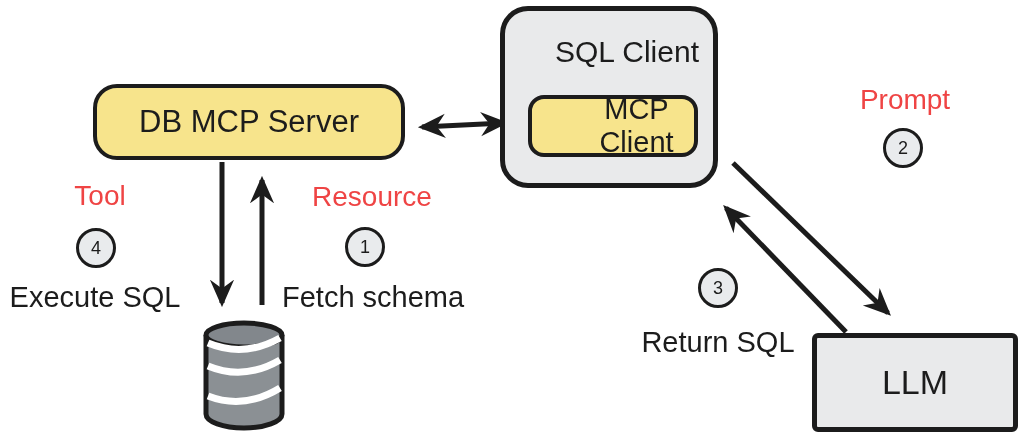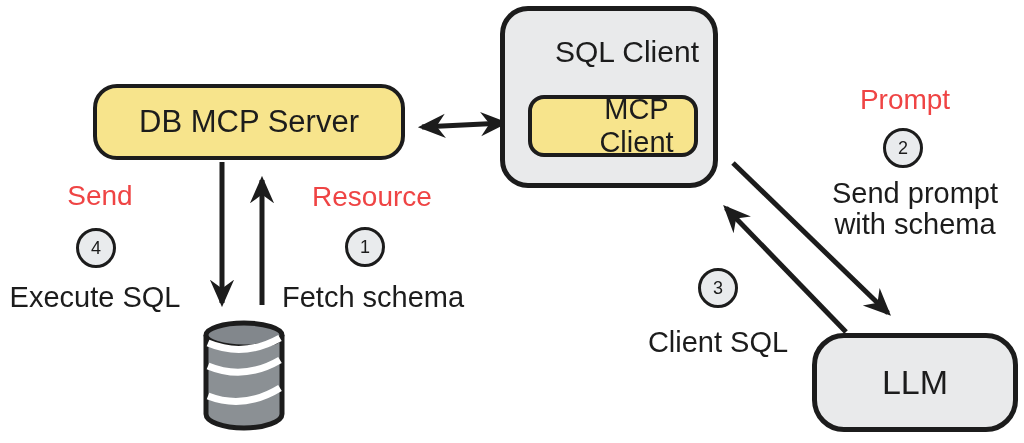--- a/index.html
+++ b/index.html
@@ -40,21 +40,21 @@
     text-align: center;
     font-size: 30px;
     padding-left: 36px;
   }
   .node-mcpclient {
     left: 528px; top: 95px; width: 170px; height: 62px;
     border-radius: 16px; font-size: 29px; padding-left: 47px;
   }
   .node-llm {
     left: 812px; top: 333px; width: 206px; height: 99px;
-    border-radius: 32px; border-width: 5px; font-size: 34px;
+    border-radius: 6px; border-width: 5px; font-size: 34px;
   }
 
   .red-label {
     position: absolute;
     color: #ef4444;
     font-size: 28px;
     text-align: center;
     white-space: nowrap;
   }
   .label-tool     { left: 40px;  top: 180px; width: 120px; }
@@ -128,38 +128,34 @@
   </div>
 
   <div class="node yellow node-mcpclient">
     <span>MCP Client</span>
   </div>
 
   <div class="node gray node-llm">
     <span>LLM</span>
   </div>
 
-  <div class="red-label label-tool">Send</div>
+  <div class="red-label label-tool">Tool</div>
   <div class="red-label label-resource">Resource</div>
   <div class="red-label label-prompt">Prompt</div>
 
   <div class="step-circle circle-1">
     <span>1</span>
   </div>
   <div class="step-circle circle-2">
     <span>2</span>
   </div>
   <div class="step-circle circle-3">
     <span>3</span>
   </div>
   <div class="step-circle circle-4">
     <span>4</span>
   </div>
 
   <div class="caption caption-fetch">Fetch schema</div>
   <div class="caption caption-execute">Execute SQL</div>
-  <div class="caption caption-send">
-    <div>Send prompt</div>
-    <div>with schema</div>
-  </div>
-  <div class="caption caption-return">Client SQL</div>
+  <div class="caption caption-return">Return SQL</div>
 
 </div>
 
 </body></html>

